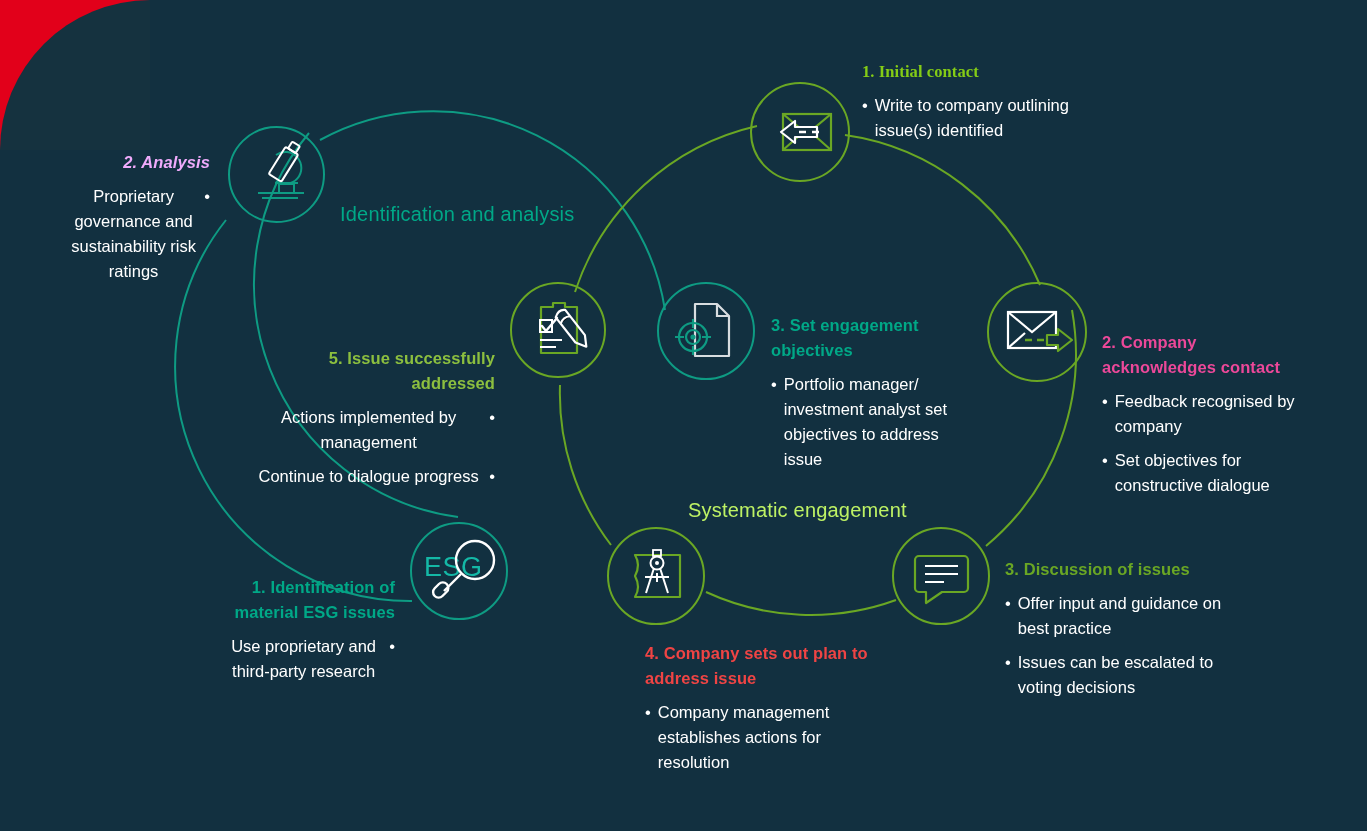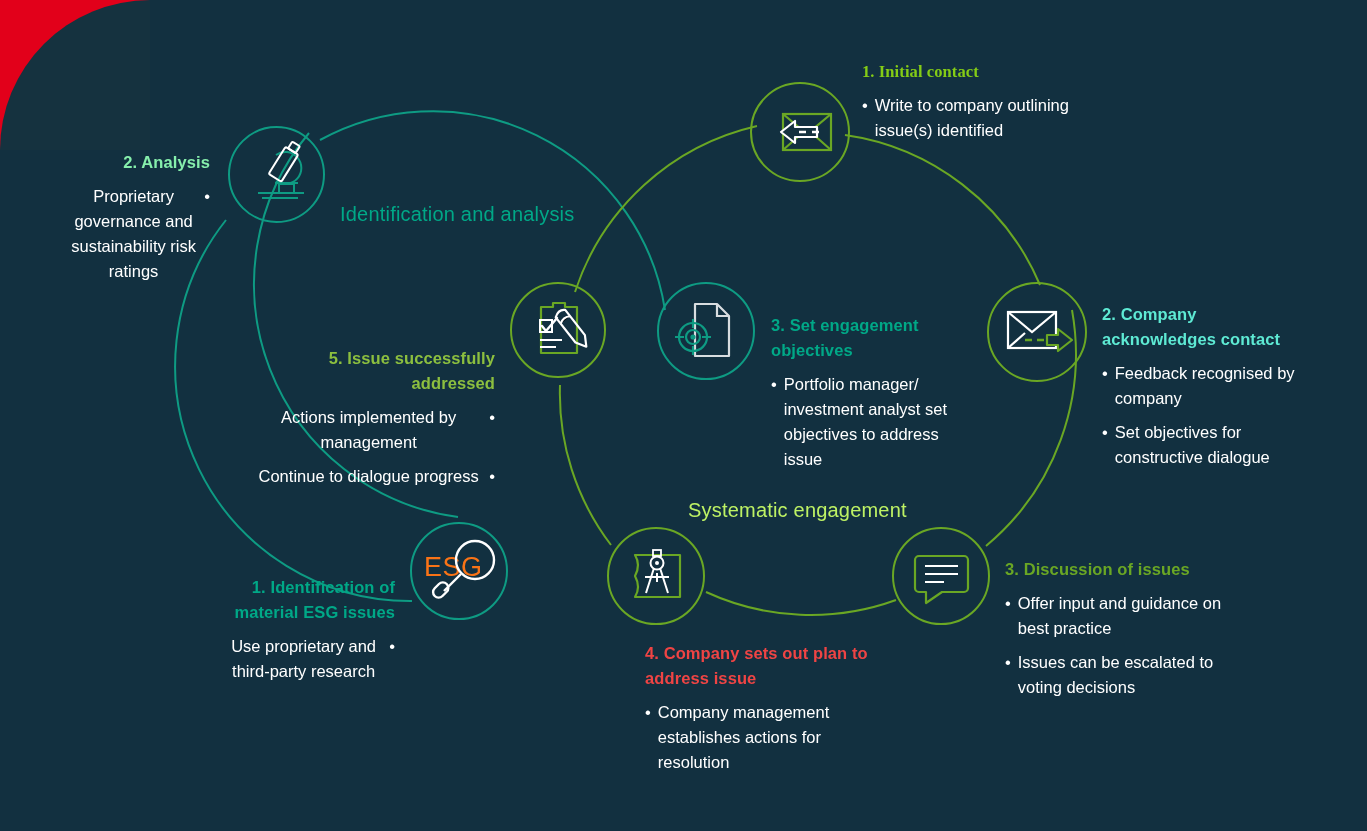--- a/index.html
+++ b/index.html
@@ -78,21 +78,21 @@
       <path d="M47 57 h23" stroke="#0e9b83" stroke-width="2" fill="none"></path>
       <g transform="rotate(32 55 38)">
         <rect x="48" y="22" width="15" height="32" rx="2" stroke="#ffffff" stroke-width="2" fill="none"></rect>
         <rect x="51" y="14" width="9" height="8" rx="1.5" stroke="#ffffff" stroke-width="2" fill="none"></rect>
       </g>
     </svg>
   </div>
 
   <div class="node" style="left:410px;top:522px;width:98px;height:98px;">
     <div class="ring" style="width:98px;height:98px;border:2px solid #0e9b83;"></div>
-    <div class="esglabel" style="left:14px;top:30px;color:#f97316;">ESG</div>
+    <div class="esglabel" style="left:14px;top:30px;color:#14b8a6;">ESG</div>
     <svg width="98" height="98" viewBox="0 0 98 98" style="position:absolute;left:0;top:0;">
       <circle cx="65" cy="38" r="19" stroke="#ffffff" stroke-width="2.4" fill="none"></circle>
       <line x1="51" y1="52" x2="34" y2="69" stroke="#ffffff" stroke-width="2.4"></line>
       <rect x="22" y="63" width="17" height="11" rx="5.5" transform="rotate(-45 30 68)" stroke="#ffffff" stroke-width="2.4" fill="none"></rect>
     </svg>
   </div>
 
   <div class="node" style="left:657px;top:282px;width:98px;height:98px;">
     <div class="ring" style="width:98px;height:98px;border:2px solid #0e9b83;"></div>
     <svg width="98" height="98" viewBox="0 0 98 98">
@@ -165,21 +165,21 @@
     <div class="hdr" style="color:#84cc16;font-family:Liberation Serif, serif;">1. Initial contact</div>
     <div class="bul">
       <div class="row">
         <span class="dot">•</span>
         <span class="body">Write to company outlining issue(s) identified</span>
       </div>
     </div>
   </div>
 
   <div class="txt" style="left:1102px;top:302px;width:200px;">
-    <div class="hdr" style="color:#5eead4;">2. Company acknowledges contact</div>
+    <div class="hdr" style="color:#ec4899;margin-top:28px;">2. Company acknowledges contact</div>
     <div class="bul">
       <div class="row">
         <span class="dot">•</span>
         <span class="body">Feedback recognised by company</span>
       </div>
       <div class="row">
         <span class="dot">•</span>
         <span class="body">Set objectives for constructive dialogue</span>
       </div>
     </div>
@@ -227,21 +227,21 @@
     <div class="hdr" style="color:#00a887;">1. Identification of material ESG issues</div>
     <div class="bul">
       <div class="row">
         <span class="dot">•</span>
         <span class="body">Use proprietary and third-party research</span>
       </div>
     </div>
   </div>
 
   <div class="txt ra" style="left:70px;top:150px;width:140px;">
-    <div class="hdr" style="color:#86efac;">2. Analysis</div>
+    <div class="hdr" style="color:#f0abfc;font-style:italic;">2. Analysis</div>
     <div class="bul">
       <div class="row">
         <span class="dot">•</span>
         <span class="body">Proprietary governance and sustainability risk ratings</span>
       </div>
     </div>
   </div>
 
   <div class="txt" style="left:771px;top:313px;width:190px;">
     <div class="hdr" style="color:#00a887;">3. Set engagement objectives</div>

